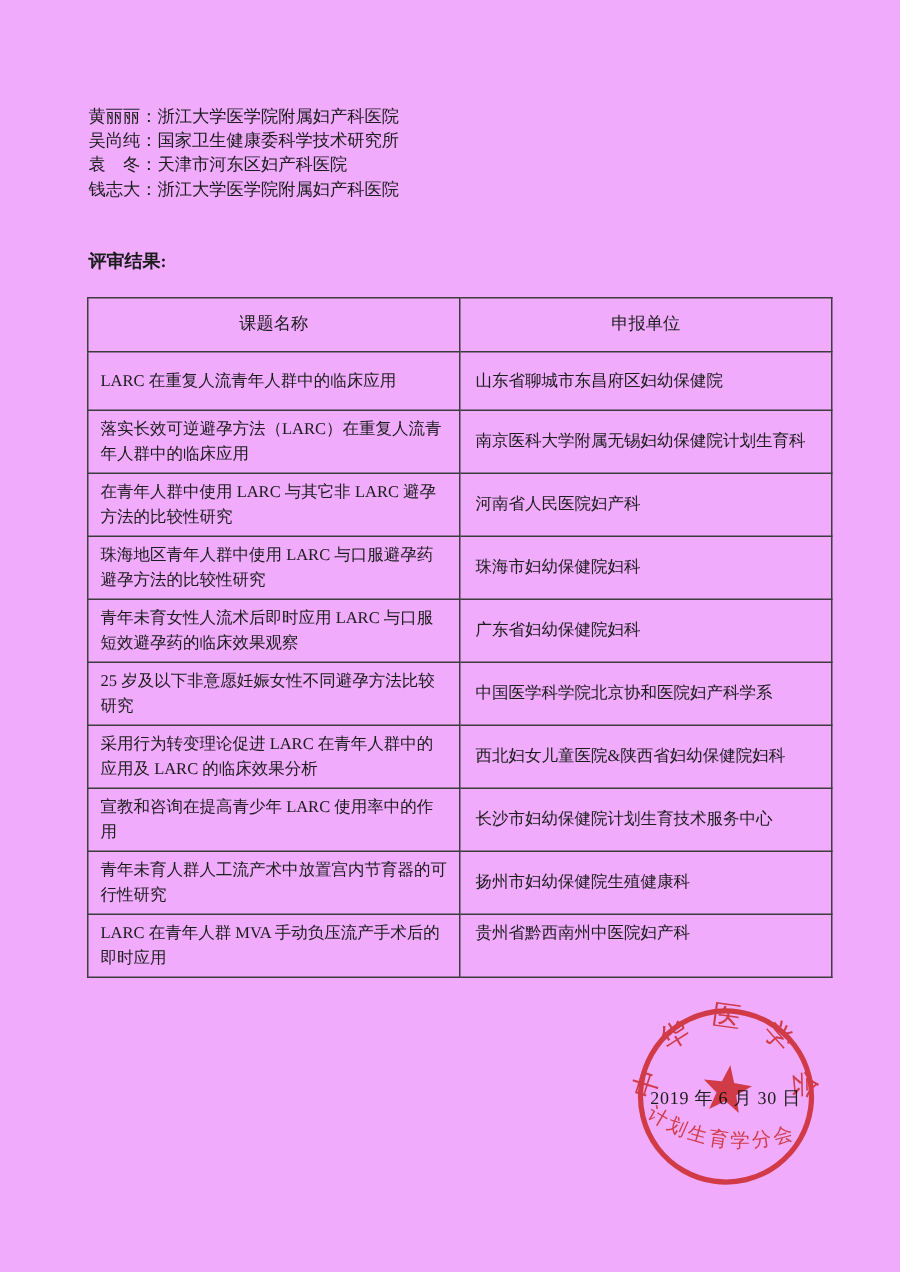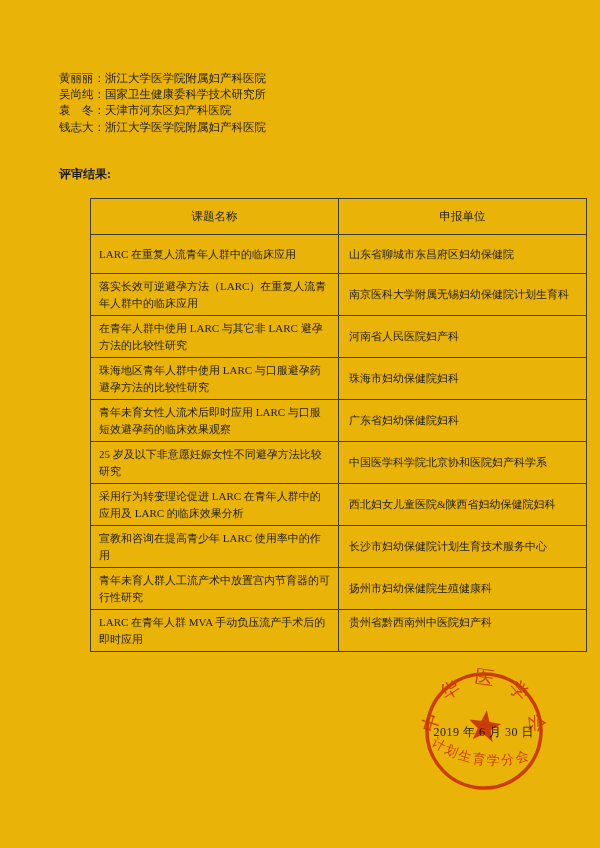--- a/index.html
+++ b/index.html
@@ -2,21 +2,21 @@
 <html><head>
 <meta charset="utf-8">
 <style>
   * { margin: 0; padding: 0; box-sizing: border-box; }
   html, body { background: #888; }
   body { font-family: "Liberation Serif", "DejaVu Serif", serif; }
   .page {
     position: relative;
     width: 600px; height: 848px;
     margin: 0 auto;
-    background: #eab308;
+    background: #f0abfc;
     color: #1c1c1c;
     overflow: hidden;
   }
   
   .reviewers {
     position: absolute;
     top: 70px; left: 59px; right: 45px;
     font-size: 11.5px;
     line-height: 16.2px;
     list-style: none;
@@ -29,21 +29,20 @@
     font-weight: bold;
   }
   
   .results-table {
     position: absolute;
     top: 198px; left: 58px;
     width: 497px;
     border-collapse: collapse;
     table-layout: fixed;
     font-size: 11px;
-    margin-left: 32px;
   }
   .results-table th, .results-table td {
     border: 1px solid #3c3c3c;
     line-height: 16.5px;
     vertical-align: middle;
   }
   .results-table th {
     height: 36px;
     font-weight: normal;
     text-align: center;

